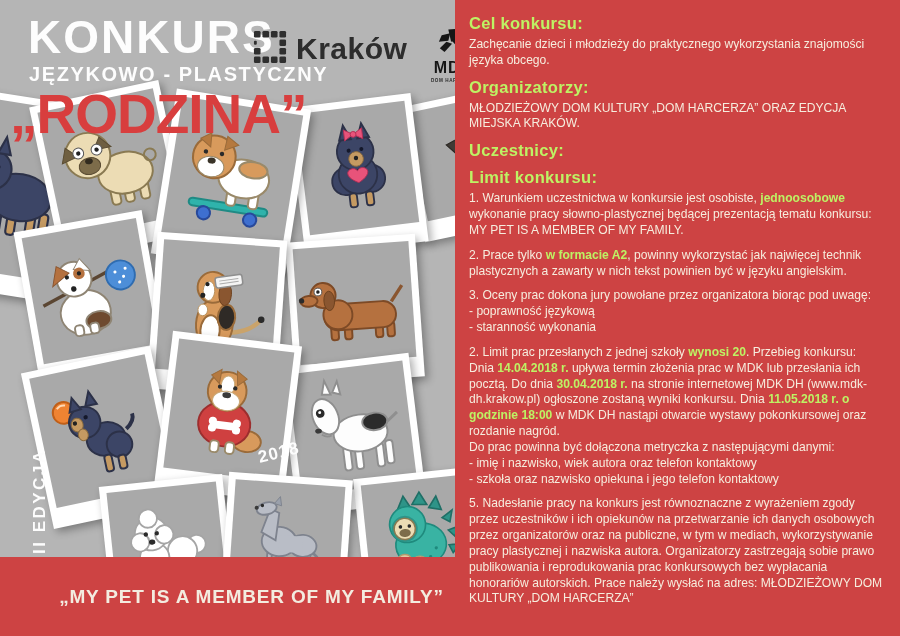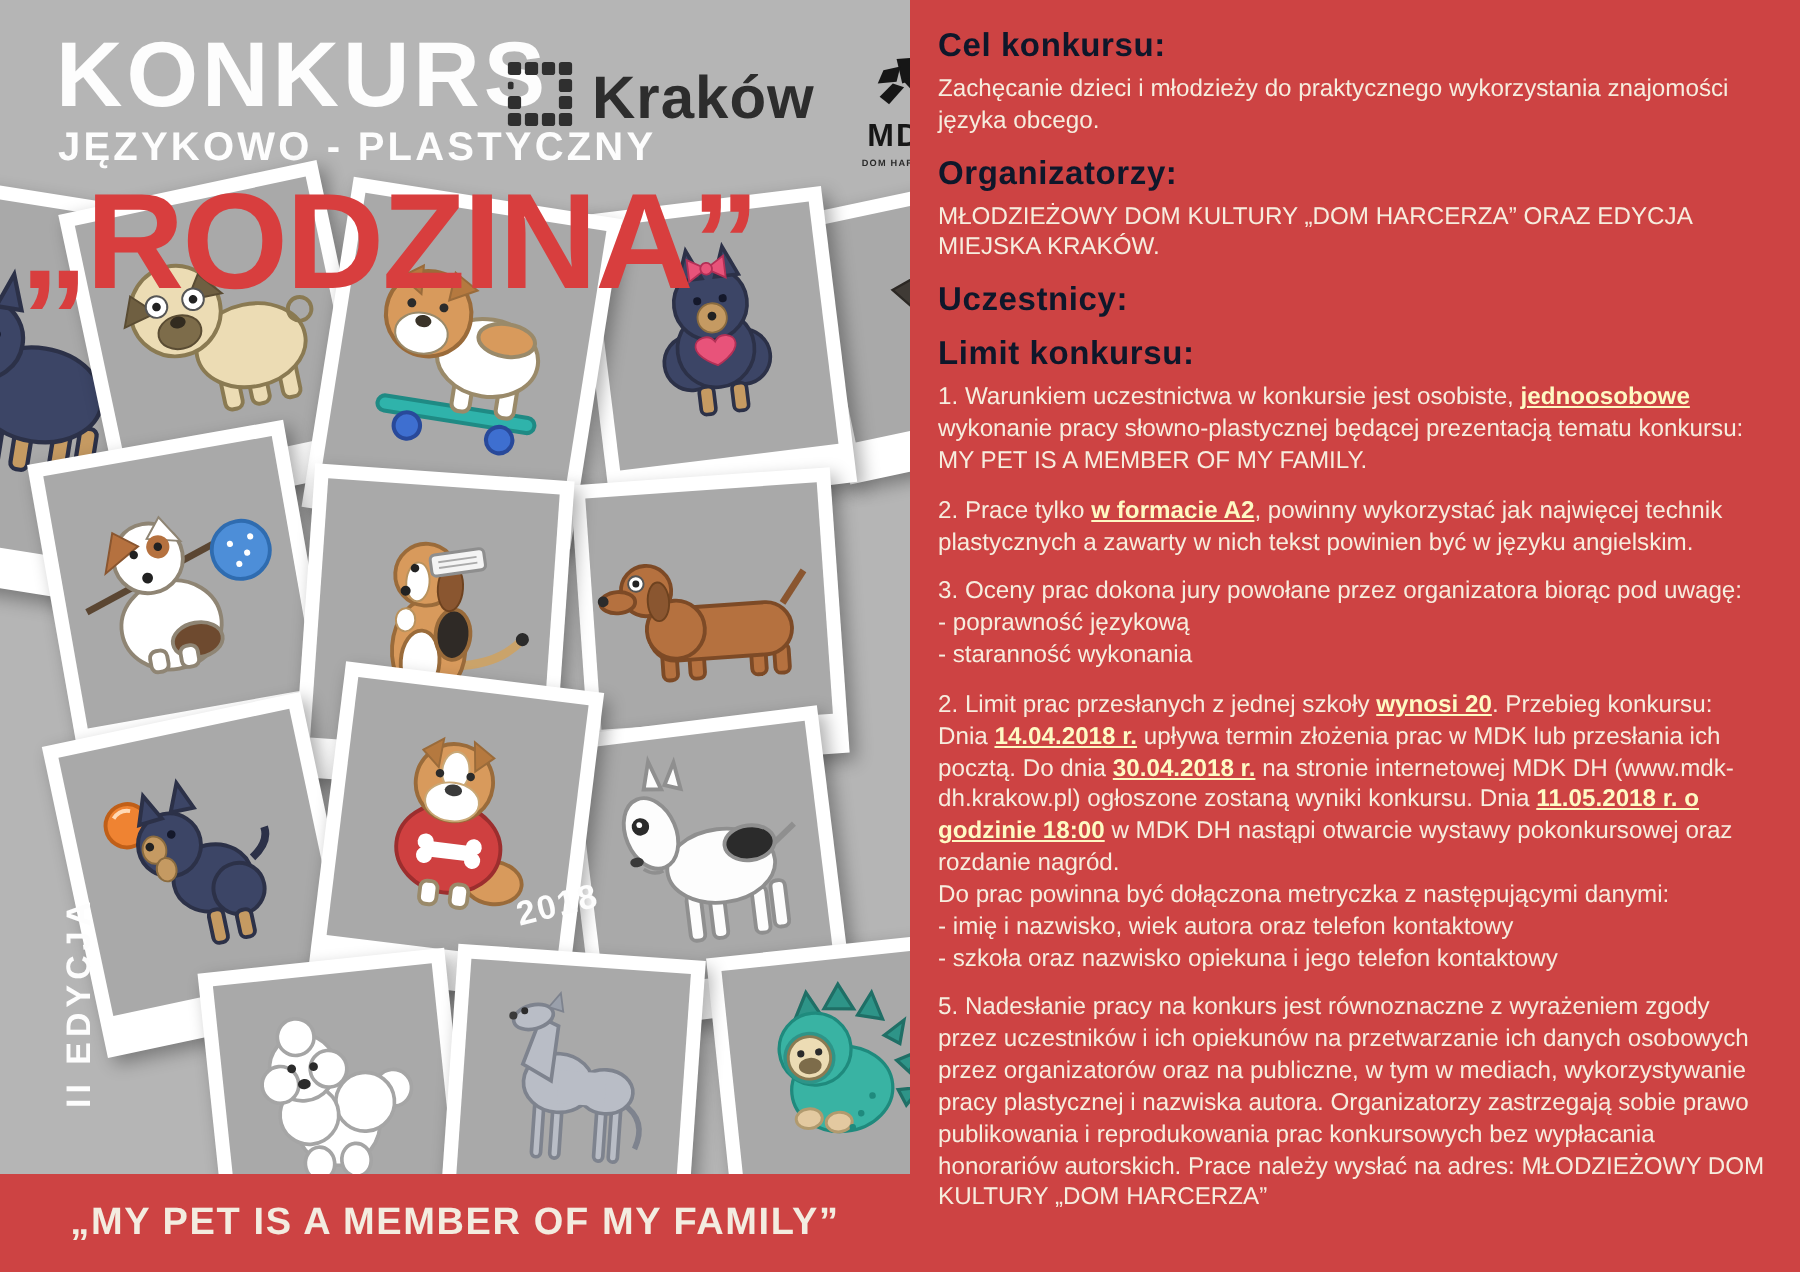--- a/index.html
+++ b/index.html
@@ -5,39 +5,39 @@
   html,body{margin:0;padding:0;}
   body{font-family:"Liberation Sans",sans-serif;background:#888;}
   #poster{position:relative;width:900px;height:636px;overflow:hidden;display:flex;background:#b5b5b5;}
   
   #left{position:relative;width:455px;height:636px;background:#b5b5b5;overflow:hidden;flex:0 0 455px;}
   .polaroid{position:absolute;background:#fff;padding:7px 7px 20px 7px;box-shadow:3px 4px 9px rgba(0,0,0,.33);}
   .photo{background:#a9a9a9;overflow:hidden;}
   .photo svg{display:block;}
   #title-konkurs{position:absolute;left:28px;top:10px;font-size:46px;font-weight:bold;letter-spacing:2px;color:#fdfdfd;white-space:nowrap;}
   #title-sub{position:absolute;left:29px;top:63px;font-size:20px;font-weight:bold;letter-spacing:1.6px;color:#fdfdfd;white-space:nowrap;}
-  #title-rodzina{position:absolute;left:10px;top:82px;font-size:68px;font-weight:bold;letter-spacing:-1px;color:#d83e3e;white-space:nowrap;z-index:41;}
+  #title-rodzina{position:absolute;left:10px;top:82px;font-size:55px;font-weight:bold;letter-spacing:-1px;color:#d83e3e;white-space:nowrap;z-index:41;}
   #logos{position:absolute;left:253px;top:22px;display:flex;align-items:flex-start;z-index:42;}
   #krakow-logo{display:flex;align-items:center;margin-top:8px;}
   #krakow-logo-text{font-size:30px;font-weight:bold;color:#2d2d2d;margin-left:9px;letter-spacing:.5px;}
   #mdk-logo{margin-left:16px;width:60px;display:flex;flex-direction:column;align-items:center;}
   #mdk-logo-text{font-size:16px;font-weight:bold;color:#161616;line-height:1;margin-top:2px;letter-spacing:1px;}
   #mdk-logo-sub{font-size:4.6px;font-weight:bold;color:#2a2a2a;letter-spacing:.6px;margin-top:1.5px;}
   #edition{position:absolute;left:30px;top:412px;height:142px;z-index:35;writing-mode:vertical-rl;transform:rotate(180deg);
            font-size:17px;font-weight:bold;letter-spacing:2.5px;color:#fdfdfd;}
   #year{position:absolute;left:258px;top:443px;z-index:12;transform:rotate(-14deg);font-size:17px;font-weight:bold;letter-spacing:1px;color:#fdfdfd;}
-  #banner{position:absolute;left:0;bottom:0;width:100%;height:49px;background:#cd4343;z-index:30;display:flex;align-items:center;justify-content:center;}
+  #banner{position:absolute;left:0;bottom:0;width:100%;height:79px;background:#cd4343;z-index:30;display:flex;align-items:center;justify-content:center;padding-left:24px;}
   #banner-text{font-size:19px;font-weight:bold;letter-spacing:.8px;color:#f3ece0;}
   
   #right{position:relative;width:445px;height:636px;background:#cd4343;flex:0 0 445px;box-sizing:border-box;padding:12px 16px 0 14px;}
-  .sec-heading{color:#0f172a;font-size:16.5px;font-weight:bold;letter-spacing:.3px;margin:8px 0 4px 0;}
+  .sec-heading{color:#bef264;font-size:16.5px;font-weight:bold;letter-spacing:.3px;margin:8px 0 4px 0;}
   .sec-heading:first-child{margin-top:2px;}
   .block{margin:0 0 9px 0;}
   .line{color:#f6edde;font-size:12.1px;line-height:1.31;}
-  .line b{font-weight:bold;color:#fef9c3;text-decoration:underline;}
+  .line b{font-weight:bold;color:#bef264;}
 </style>
 </head>
 <body>
 
 <div id="poster">
   <div id="left">
     <div id="photos">
         <div class="polaroid" title="yorkshire terrier (partially visible at left edge)" style="left: -58px; top: 96px; z-index: 3; transform: rotate(9deg);">
           <div class="photo" style="width: 128px; height: 172px;">
             <svg viewBox="0 0 120 110" width="100%" height="100%">

